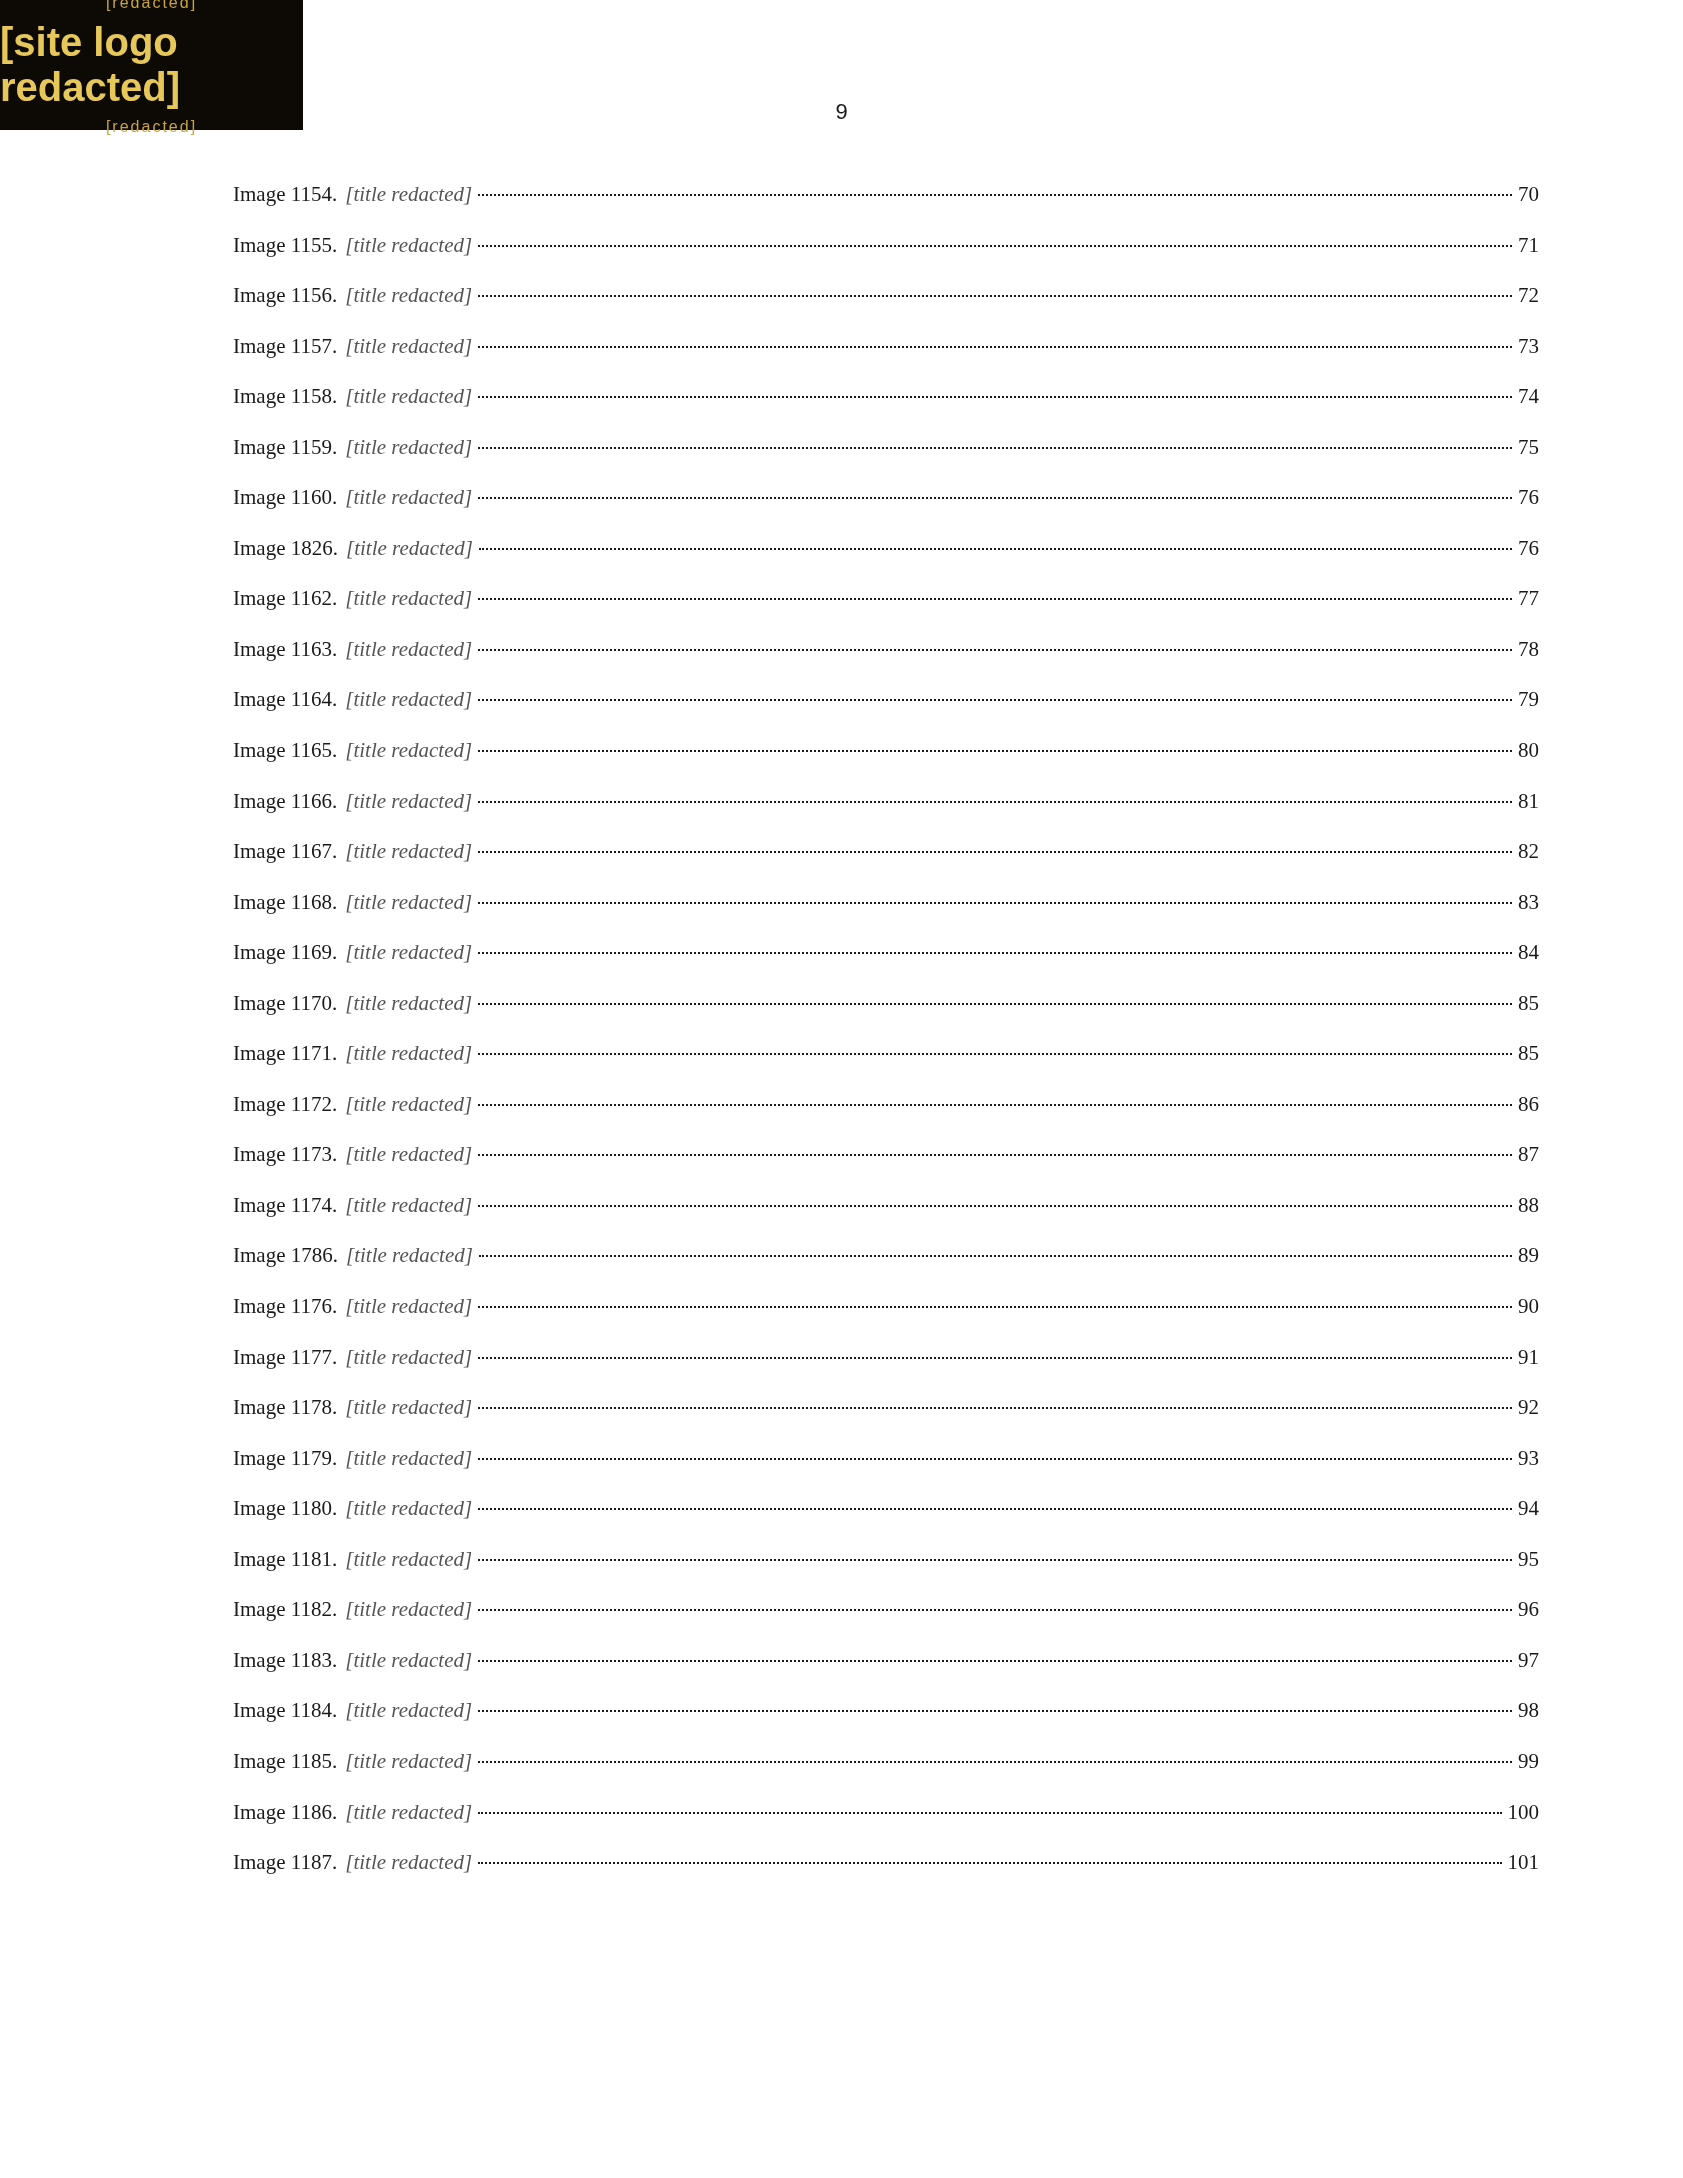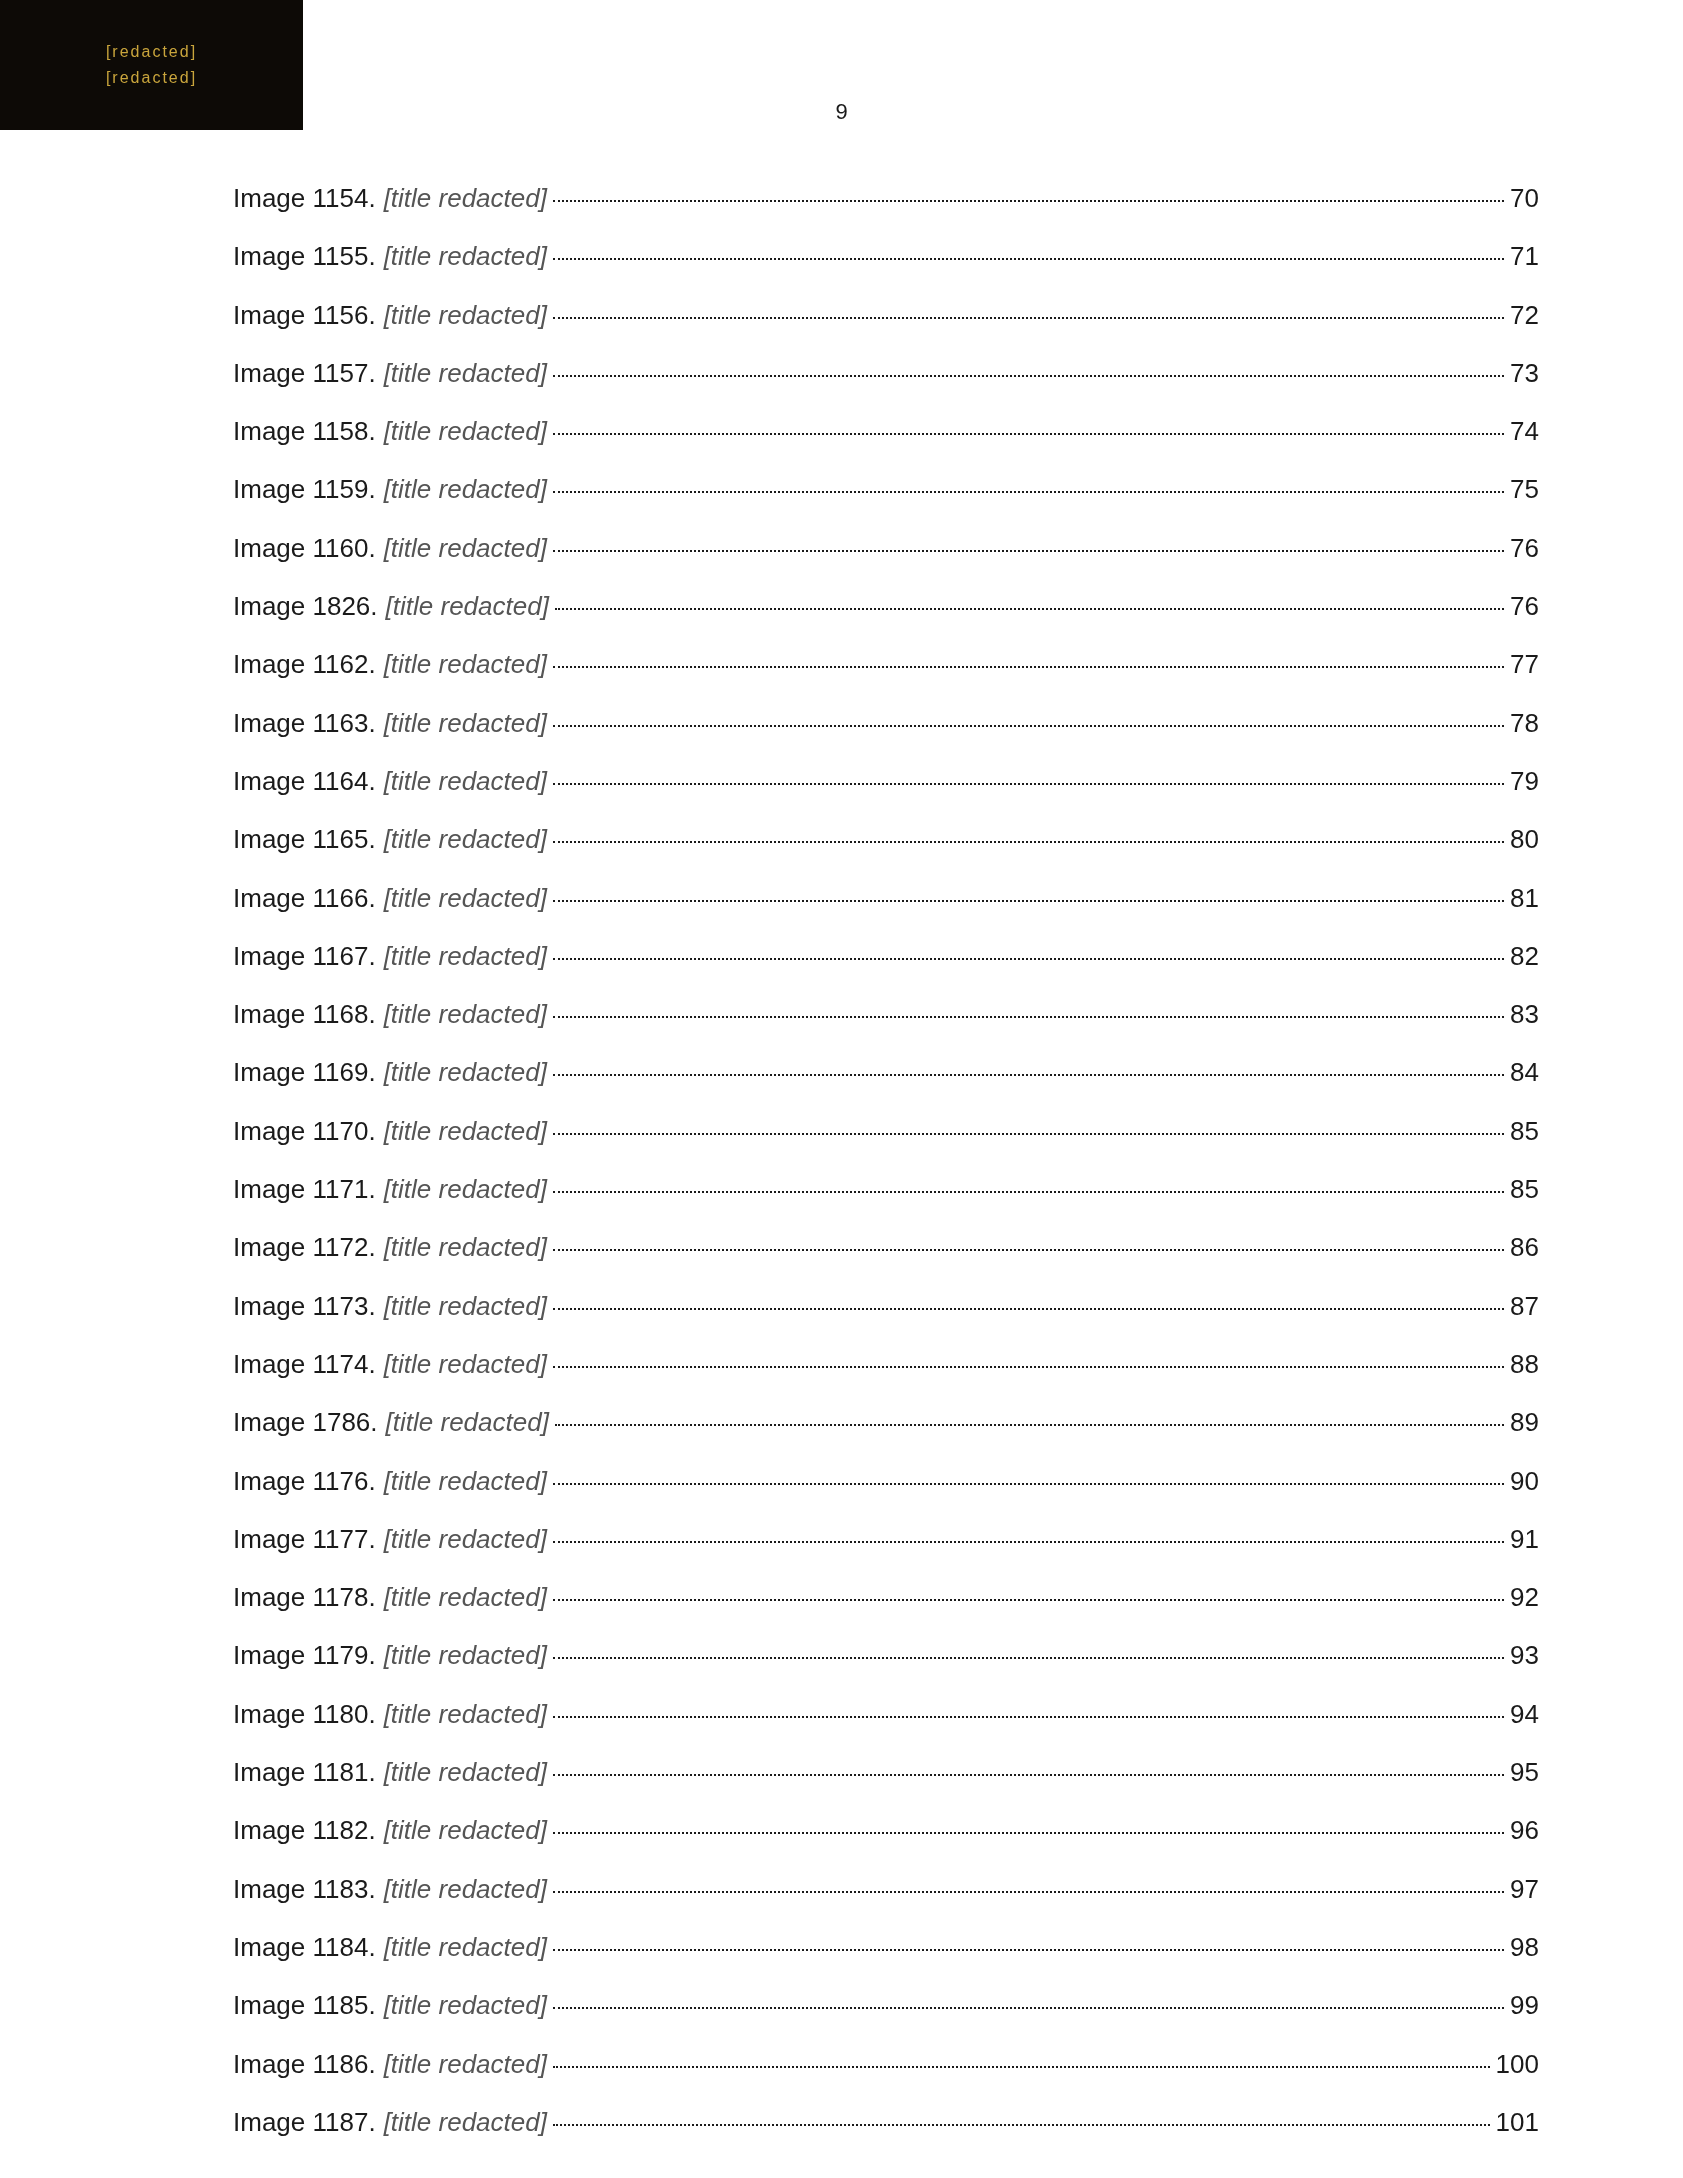--- a/index.html
+++ b/index.html
@@ -3,31 +3,32 @@
 <meta charset="utf-8">
 <style>
   html,body{margin:0;padding:0;background:#fff;}
   body{width:1683px;height:2178px;font-family:"Liberation Sans",sans-serif;color:#1a1a1a;position:relative;}
   .logo{position:absolute;top:0;left:0;width:303px;height:130px;background:#0d0a06;color:#d8b84a;
         display:flex;flex-direction:column;justify-content:center;align-items:center;gap:8px;}
   .logo .line-small{font-size:16px;letter-spacing:2px;color:#c9a53c;}
   .logo .line-big{font-size:40px;font-weight:bold;color:#e6c75a;}
   .page-number{position:absolute;top:99px;left:0;width:100%;text-align:center;font-size:22px;}
   .toc{position:absolute;top:178px;left:233px;right:144px;}
-  .toc-entry{display:flex;align-items:baseline;font-size:26px;line-height:1.55;margin-bottom:18px;}
+  .toc-entry{display:flex;align-items:baseline;font-size:21px;line-height:1.55;margin-bottom:18px;font-family:Liberation Serif, serif;}
   .entry-label{white-space:nowrap;margin-right:8px;}
   .entry-title{white-space:nowrap;color:#555;font-style:italic;}
   .leader{flex:1;border-bottom:2px dotted #1a1a1a;transform:translateY(-5px);margin:0 6px;}
   .entry-page{white-space:nowrap;}
 </style>
 </head>
 <body>
 
 <div class="logo">
   <div class="line-small">[redacted]</div>
+  <div class="line-big">[site logo redacted]</div>
   <div class="line-small">[redacted]</div>
 </div>
 
 <div class="page-number">9</div>
 
 <div class="toc">
     <div class="toc-entry">
       <span class="entry-label">Image 1154.</span>
       <span class="entry-title">[title redacted]</span>
       <span class="leader"></span>

